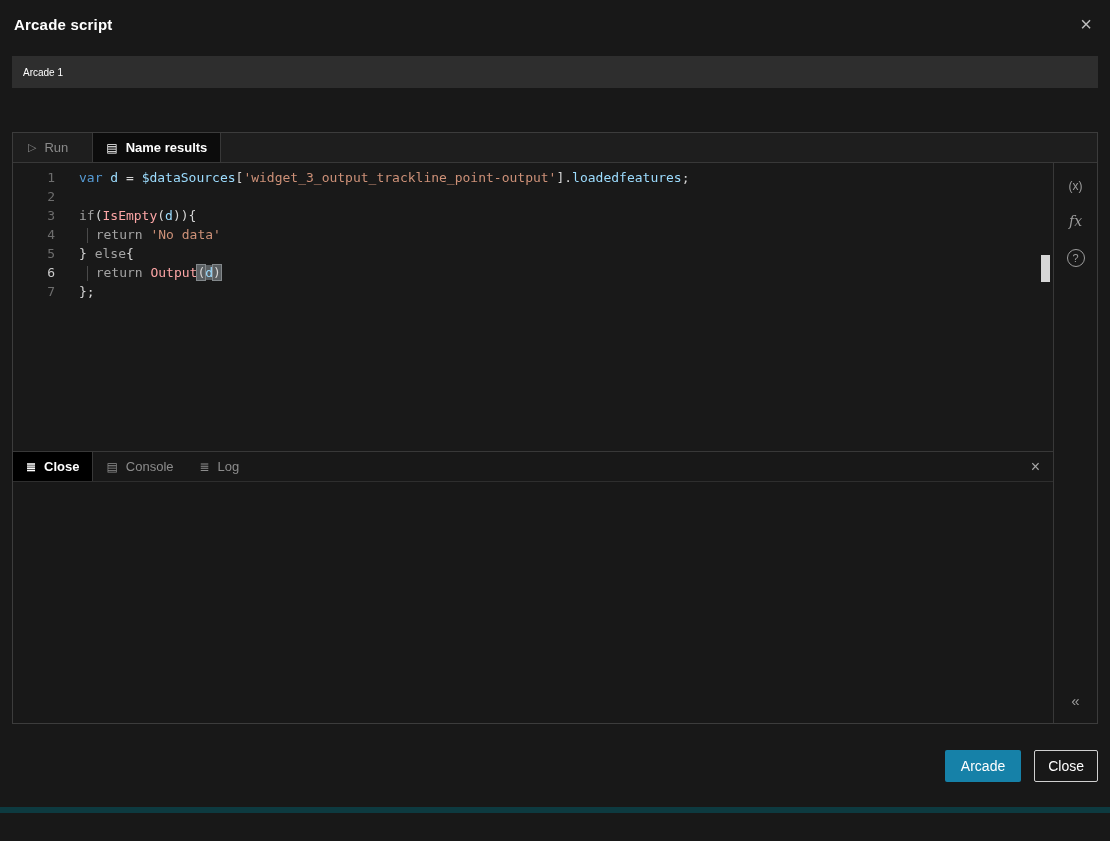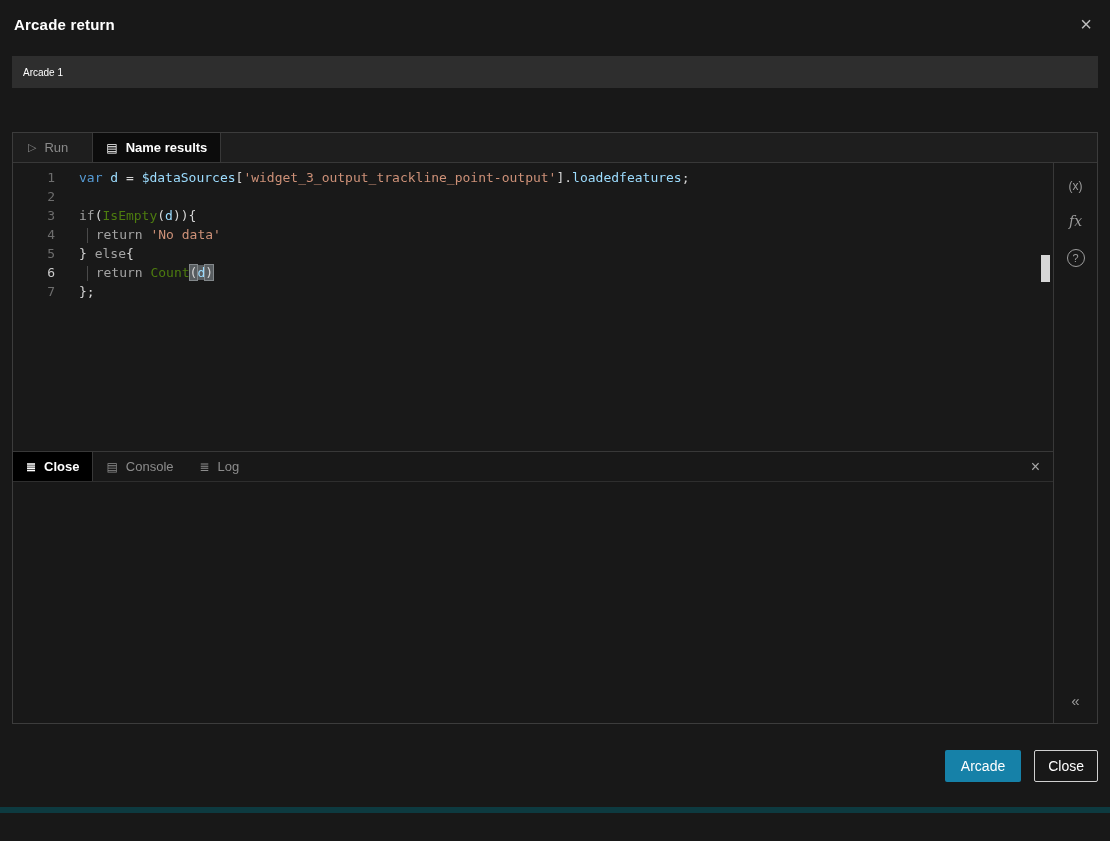--- a/index.html
+++ b/index.html
@@ -40,21 +40,21 @@
     padding-top:5px; overflow:hidden;
     font-family:"DejaVu Sans Mono", monospace; font-size:13px; line-height:19px; }
   .code-line { display:flex; }
   .line-num { width:42px; flex:none; text-align:right; color:#6d6d6d; user-select:none; }
   .code-line.active .line-num { color:#cccccc; }
   .line-content { white-space:pre; padding-left:24px; }
   .tok-kw  { color:#a3a3a3; }
   .tok-kw2 { color:#569cd6; }
   .tok-var { color:#9cdcfe; }
   .tok-str { color:#ce9178; }
-  .tok-fn  { color:#4d7c0f; }
+  .tok-fn  { color:#fca5a5; }
   .tok-p   { color:#d4d4d4; }
   .tok-phl { color:#d4d4d4; background:#585d60; outline:1px solid #83888b; }
   .tok-vhl { color:#9cdcfe; background:#585d60; }
   .tok-guide { display:inline-block; width:0; height:15px; border-left:1px solid #4a4a4a;
     vertical-align:middle; }
   .scrollbar { position:absolute; top:0; right:0; width:13px; height:100%; }
   .scroll-thumb { position:absolute; top:92px; right:3px; width:9px; height:27px; background:#d6d6d6; }
 
   
   .output-panel { flex:1; display:flex; flex-direction:column; border-top:1px solid #383838; min-height:0; }
@@ -88,21 +88,21 @@
   .apply-btn { background:#1681a8; color:#fff; border:none; height:32px; padding:0 16px;
     font-size:14px; border-radius:2px; cursor:pointer; font-family:inherit; }
   .close-btn { background:transparent; color:#fff; border:1px solid #d0d0d0; height:32px;
     padding:0 13px; font-size:14px; border-radius:2px; cursor:pointer; font-family:inherit; }
   .bottom-strip { height:6px; background:#0d3a40; }
 </style>
 </head>
 <body>
 
 <div class="dlg-header">
-  <div class="dlg-title">Arcade return</div>
+  <div class="dlg-title">Arcade script</div>
   <button class="dlg-close">×</button>
 </div>
 
 <div class="name-section">
   <input class="name-input" value="Arcade 1" style="">
 </div>
 
 <div class="editor-shell">
 
   <div class="editor-toolbar">
@@ -136,21 +136,21 @@
             <div class="code-line">
               <span class="line-num">4</span>
               <span class="line-content"><span class="tok-p"> </span><span class="tok-guide"></span><span class="tok-p"> </span><span class="tok-kw">return</span><span class="tok-p"> </span><span class="tok-str">'No data'</span></span>
             </div>
             <div class="code-line">
               <span class="line-num">5</span>
               <span class="line-content"><span class="tok-p">} </span><span class="tok-kw">else</span><span class="tok-p">{</span></span>
             </div>
             <div class="code-line active">
               <span class="line-num">6</span>
-              <span class="line-content"><span class="tok-p"> </span><span class="tok-guide"></span><span class="tok-p"> </span><span class="tok-kw">return</span><span class="tok-p"> </span><span class="tok-fn">Count</span><span class="tok-phl">(</span><span class="tok-vhl">d</span><span class="tok-phl">)</span></span>
+              <span class="line-content"><span class="tok-p"> </span><span class="tok-guide"></span><span class="tok-p"> </span><span class="tok-kw">return</span><span class="tok-p"> </span><span class="tok-fn">Output</span><span class="tok-phl">(</span><span class="tok-vhl">d</span><span class="tok-phl">)</span></span>
             </div>
             <div class="code-line">
               <span class="line-num">7</span>
               <span class="line-content"><span class="tok-p">};</span></span>
             </div>
           </div>
         <div class="scrollbar">
           <div class="scroll-thumb"></div>
         </div>
       </div>

